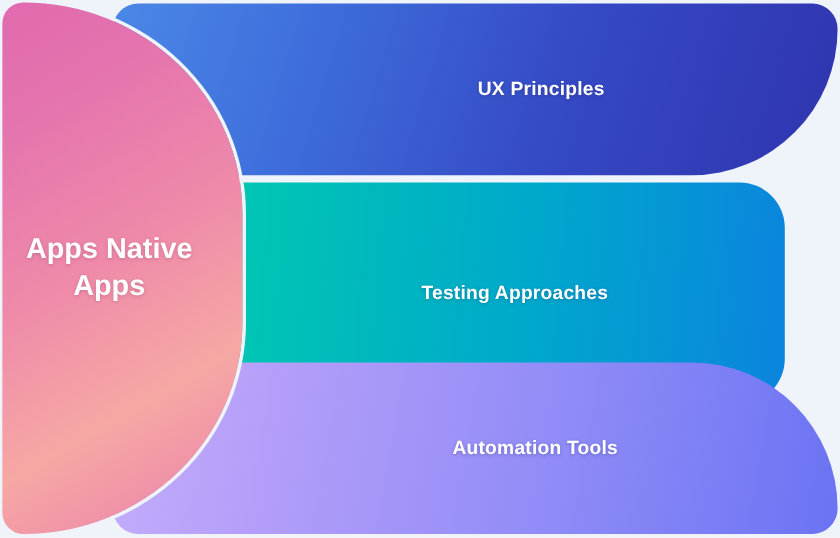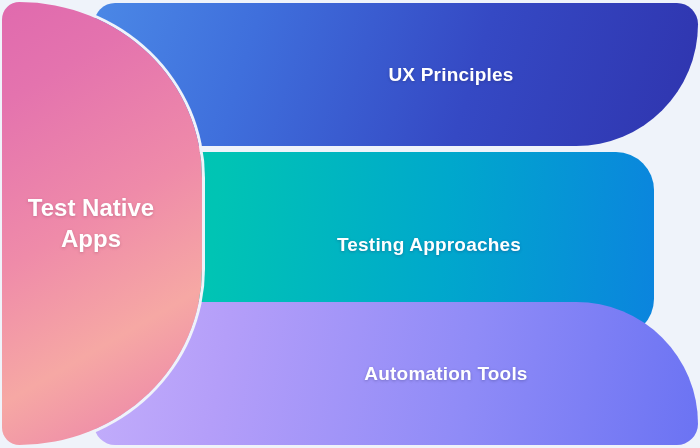--- a/index.html
+++ b/index.html
@@ -23,21 +23,21 @@
   
   .branch {
     position: absolute;
     display: flex;
     align-items: center;
     justify-content: center;
   }
 
   .branch-label {
     color: #ffffff;
-    font-size: 19px;
+    font-size: 16px;
     font-weight: bold;
     letter-spacing: 0.2px;
     text-shadow: 0 1px 3px rgba(40, 40, 90, 0.33);
     white-space: nowrap;
     position: relative;
     z-index: 3;
   }
 
   
   #branch-ux {
@@ -117,18 +117,18 @@
   <div class="branch" id="branch-testing">
     <span class="branch-label">Testing Approaches</span>
   </div>
 
   <div class="branch" id="branch-automation">
     <span class="branch-label">Automation Tools</span>
   </div>
 
   <div id="hub">
     <div id="hub-label">
-      <span class="hub-line">Test Native</span>
+      <span class="hub-line">Apps Native</span>
       <span class="hub-line">Apps</span>
     </div>
   </div>
 
 </div>
 
 </body></html>

